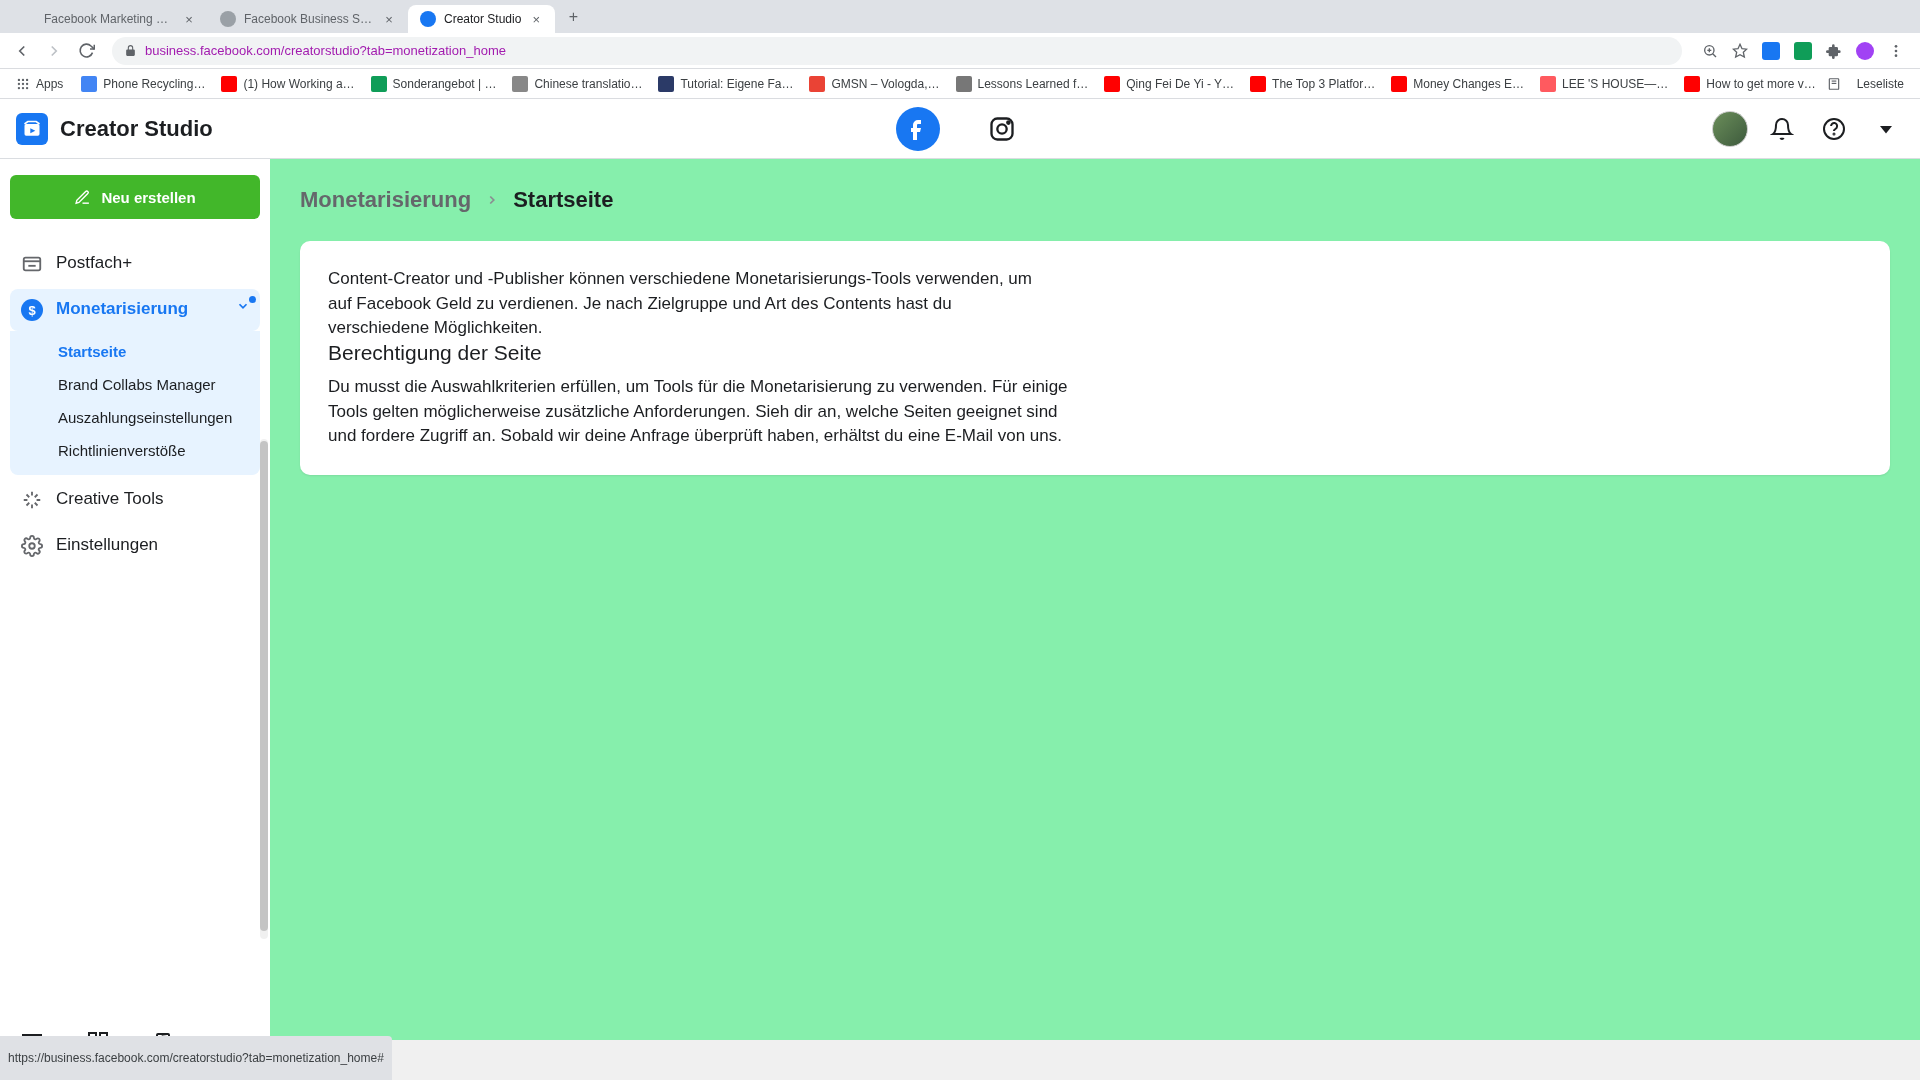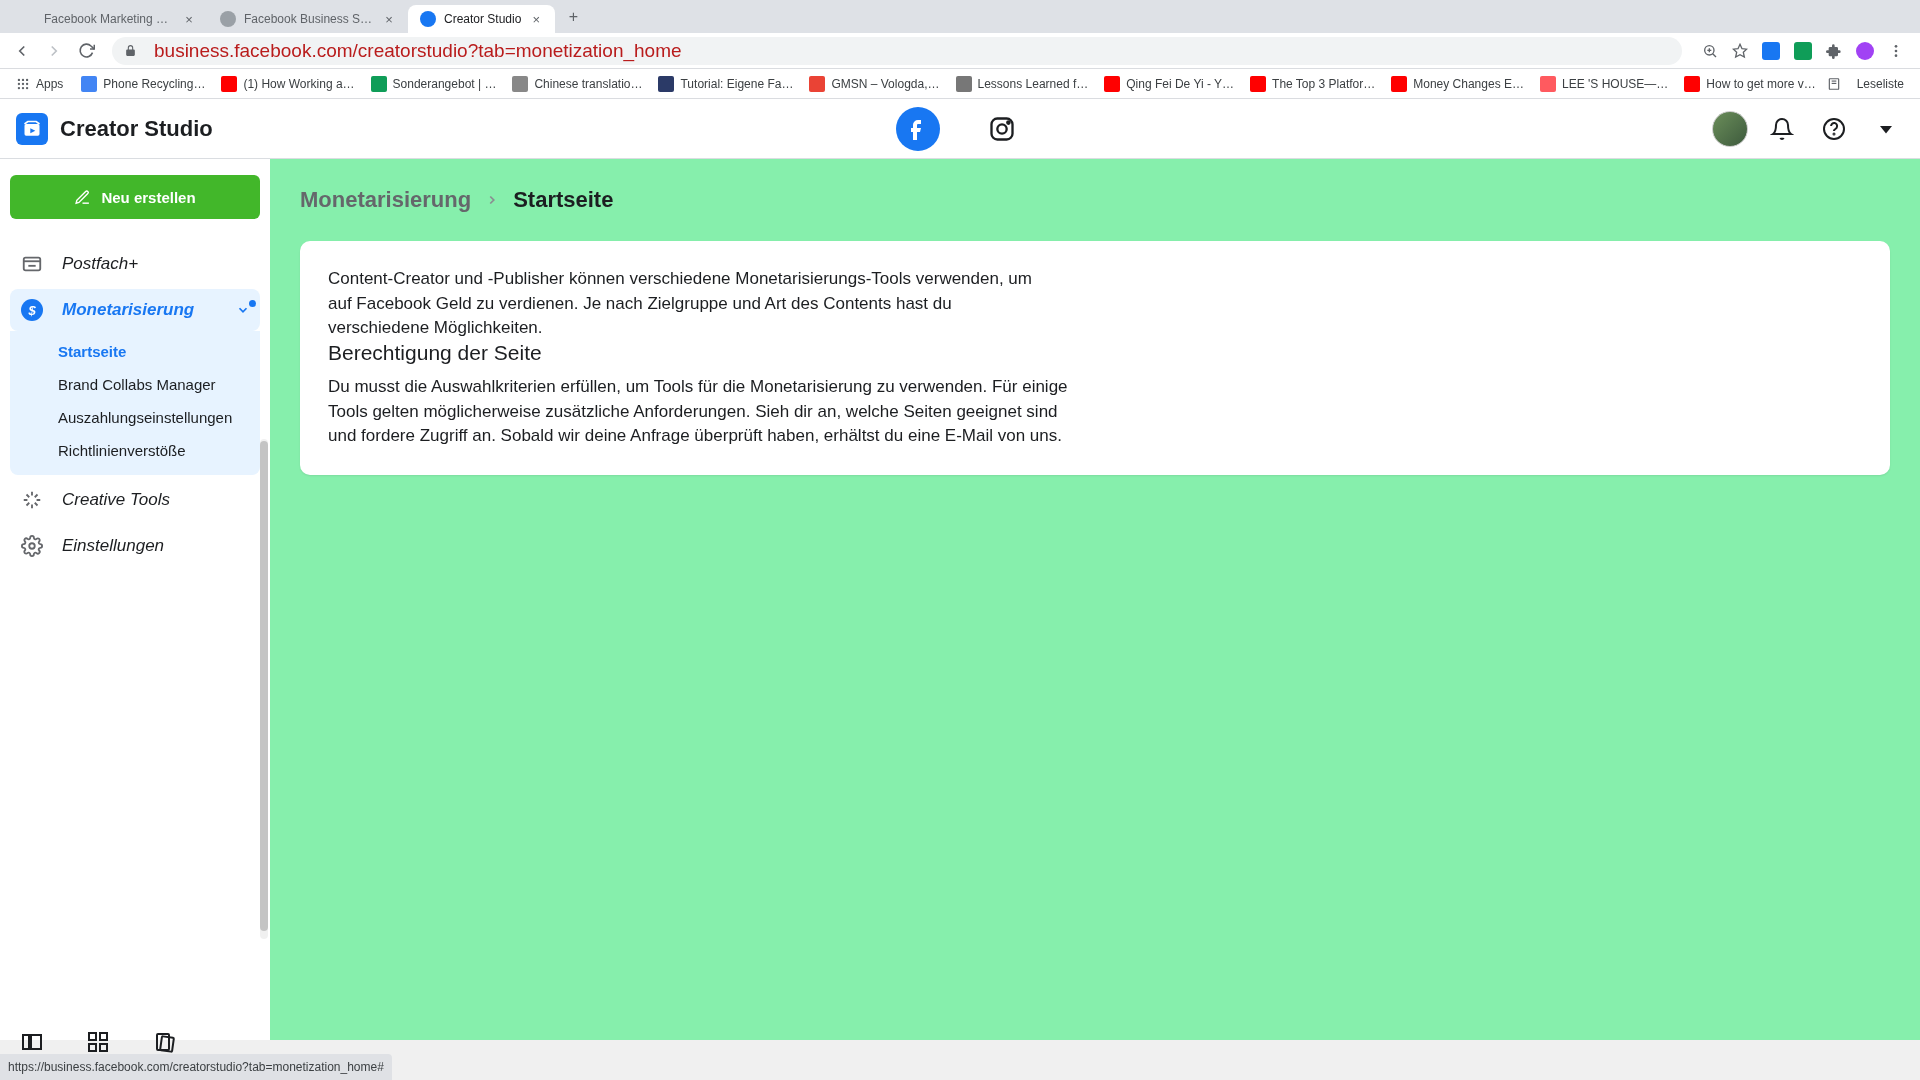--- a/index.html
+++ b/index.html
@@ -11,21 +11,21 @@
 .tab { display: flex; align-items: center; gap: 8px; padding: 0 12px; height: 28px; margin-top: 5px; border-radius: 8px 8px 0 0; font-size: 12px; color: #5f6368; cursor: pointer; max-width: 200px; }
 .tab.active { background: #fff; color: #202124; }
 .tab .favicon { width: 16px; height: 16px; border-radius: 50%; flex-shrink: 0; }
 .tab .title { white-space: nowrap; overflow: hidden; text-overflow: ellipsis; flex: 1; }
 .tab .close { width: 14px; height: 14px; display:flex; align-items:center; justify-content:center; color:#5f6368; font-size: 13px; }
 .newtab { width: 28px; height: 28px; display: flex; align-items: center; justify-content: center; color: #5f6368; cursor: pointer; font-size: 16px; margin-left: 4px; }
 
 .nav-bar { display: flex; align-items: center; height: 36px; padding: 0 8px; background: #fff; border-bottom: 1px solid #dadce0; gap: 4px;}
 .nav-btn { width: 28px; height: 28px; display: flex; align-items: center; justify-content: center; border-radius: 50%; color: #5f6368; cursor: pointer; }
 .nav-btn.disabled { color: #bdc1c6; }
-.addr { flex: 1; display: flex; align-items: center; background: #f1f3f4; border-radius: 14px; height: 28px; padding: 0 12px; font-size: 19px; color: #b91c1c; gap: 17px; margin: 0 8px;}
+.addr { flex: 1; display: flex; align-items: center; background: #f1f3f4; border-radius: 14px; height: 28px; padding: 0 12px; font-size: 13px; color: #a21caf; gap: 8px; margin: 0 8px;}
 .addr .lock { color:#5f6368; }
 .addr-icons { display:flex; gap:14px; align-items:center; color:#5f6368; padding:0 8px;}
 .ext-icon { width:18px; height:18px; border-radius:3px; }
 
 .bookmarks { display:flex; align-items:center; height:30px; background:#fff; padding:0 8px; gap:2px; border-bottom:1px solid #dadce0; font-size:12px; color:#3c4043; overflow:hidden;}
 .bm { display:flex; align-items:center; gap:6px; padding:0 8px; height:24px; border-radius:4px; cursor:pointer; white-space:nowrap;}
 .bm .bfav { width:16px; height:16px; border-radius:2px; flex-shrink:0;}
 .bm span { max-width:120px; overflow:hidden; text-overflow:ellipsis;}
 .bm-right { margin-left:auto; display:flex; align-items:center; gap:16px; padding:0 8px;}
 
@@ -41,21 +41,21 @@
 .avatar { width:36px; height:36px; border-radius:50%; background:linear-gradient(135deg,#6b8e5a,#3d5a3d); border:1px solid #ccc;}
 
 
 .app-body { display:flex; height:calc(1080px - 33px - 36px - 30px - 60px - 40px); background:#86efac; }
 .sidebar { width:270px; background:#fff; padding:16px 10px; display:flex; flex-direction:column; gap:4px; position:relative;}
 .sidebar-scroll-track { position:absolute; right:2px; top:280px; width:8px; height:500px; background:rgba(0,0,0,0.06); border-radius:4px;}
 .sidebar-scroll-thumb { width:8px; height:490px; background:rgba(0,0,0,0.18); border-radius:4px; margin-top:2px;}
 
 .create-btn { background:#42b72a; color:#fff; border:none; border-radius:6px; height:44px; display:flex; align-items:center; justify-content:center; gap:10px; font-size:15px; font-weight:600; cursor:pointer; margin-bottom:20px;}
 
-.side-item { display:flex; align-items:center; gap:18px; padding:10px 10px; border-radius:8px; cursor:pointer; color:#1c1e21; font-size:17px;font-style:italic;}
+.side-item { display:flex; gap:12px; padding:10px 10px; border-radius:8px; cursor:pointer; color:#1c1e21; font-size:17px;}
 .side-item .icon { width:24px; display:flex; justify-content:center; color:#65676b;}
 .side-item.active { background:#e7f3ff; color:#1877f2; font-weight:600;}
 .side-item.active .icon { color:#1877f2;}
 .side-item.active .dollar-circle { background:#1877f2; }
 .dollar-circle { width:22px; height:22px; border-radius:50%; background:#65676b; color:#fff; display:flex; align-items:center; justify-content:center; font-size:13px; font-weight:700;}
 .side-sub { background:#e7f3ff; border-radius:0 0 8px 8px; padding:4px 0 8px 0; margin-top:-4px;}
 .sub-item { padding:8px 12px 8px 48px; font-size:15px; color:#1c1e21; cursor:pointer;}
 .sub-item.active { color:#1877f2; font-weight:600;}
 .chev { margin-left:auto; color:#1877f2; position:relative;}
 .chev .dot { position:absolute; top:-3px; right:-6px; width:7px; height:7px; border-radius:50%; background:#1877f2;}
@@ -67,21 +67,21 @@
 .bc-current { color:#1c1e21; font-weight:700;}
 
 .card { background:#fff; border-radius:10px; padding:26px 28px; box-shadow:0 1px 2px rgba(0,0,0,0.08); max-width:1600px;}
 .intro { font-size:17px; color:#1c1e21; line-height:1.45; max-width:720px; }
 .section-h { font-size:21px; font-weight:400; color:#1c1e21; margin-bottom:10px;}
 .section-p { font-size:17px; color:#1c1e21; line-height:1.45; max-width:740px;}
 
 
 .bottom-icons { position:absolute; left:0; bottom:24px; width:270px; display:flex; gap:40px; padding:0 20px; align-items:center;}
 .bottom-icons .bi { width:26px; height:26px; color:#1c1e21; cursor:pointer;}
-.status-bar { position:absolute; left:0; bottom:0; background:#dfe1e5; color:#3c4043; font-size:12px; padding:6px 8px; border-top-right-radius:4px;}
+.status-bar { position:absolute; left:0; bottom:0; background:#dfe1e5; color:#3c4043; font-size:12px; padding:15px 8px; border-top-right-radius:4px;}
 
 svg { display:block; }
 </style>
 </head>
 <body>
 
 <div class="browser-chrome">
   <div class="tab-bar">
     <div class="tab">
       <div class="favicon" style="#a040c0"></div>

